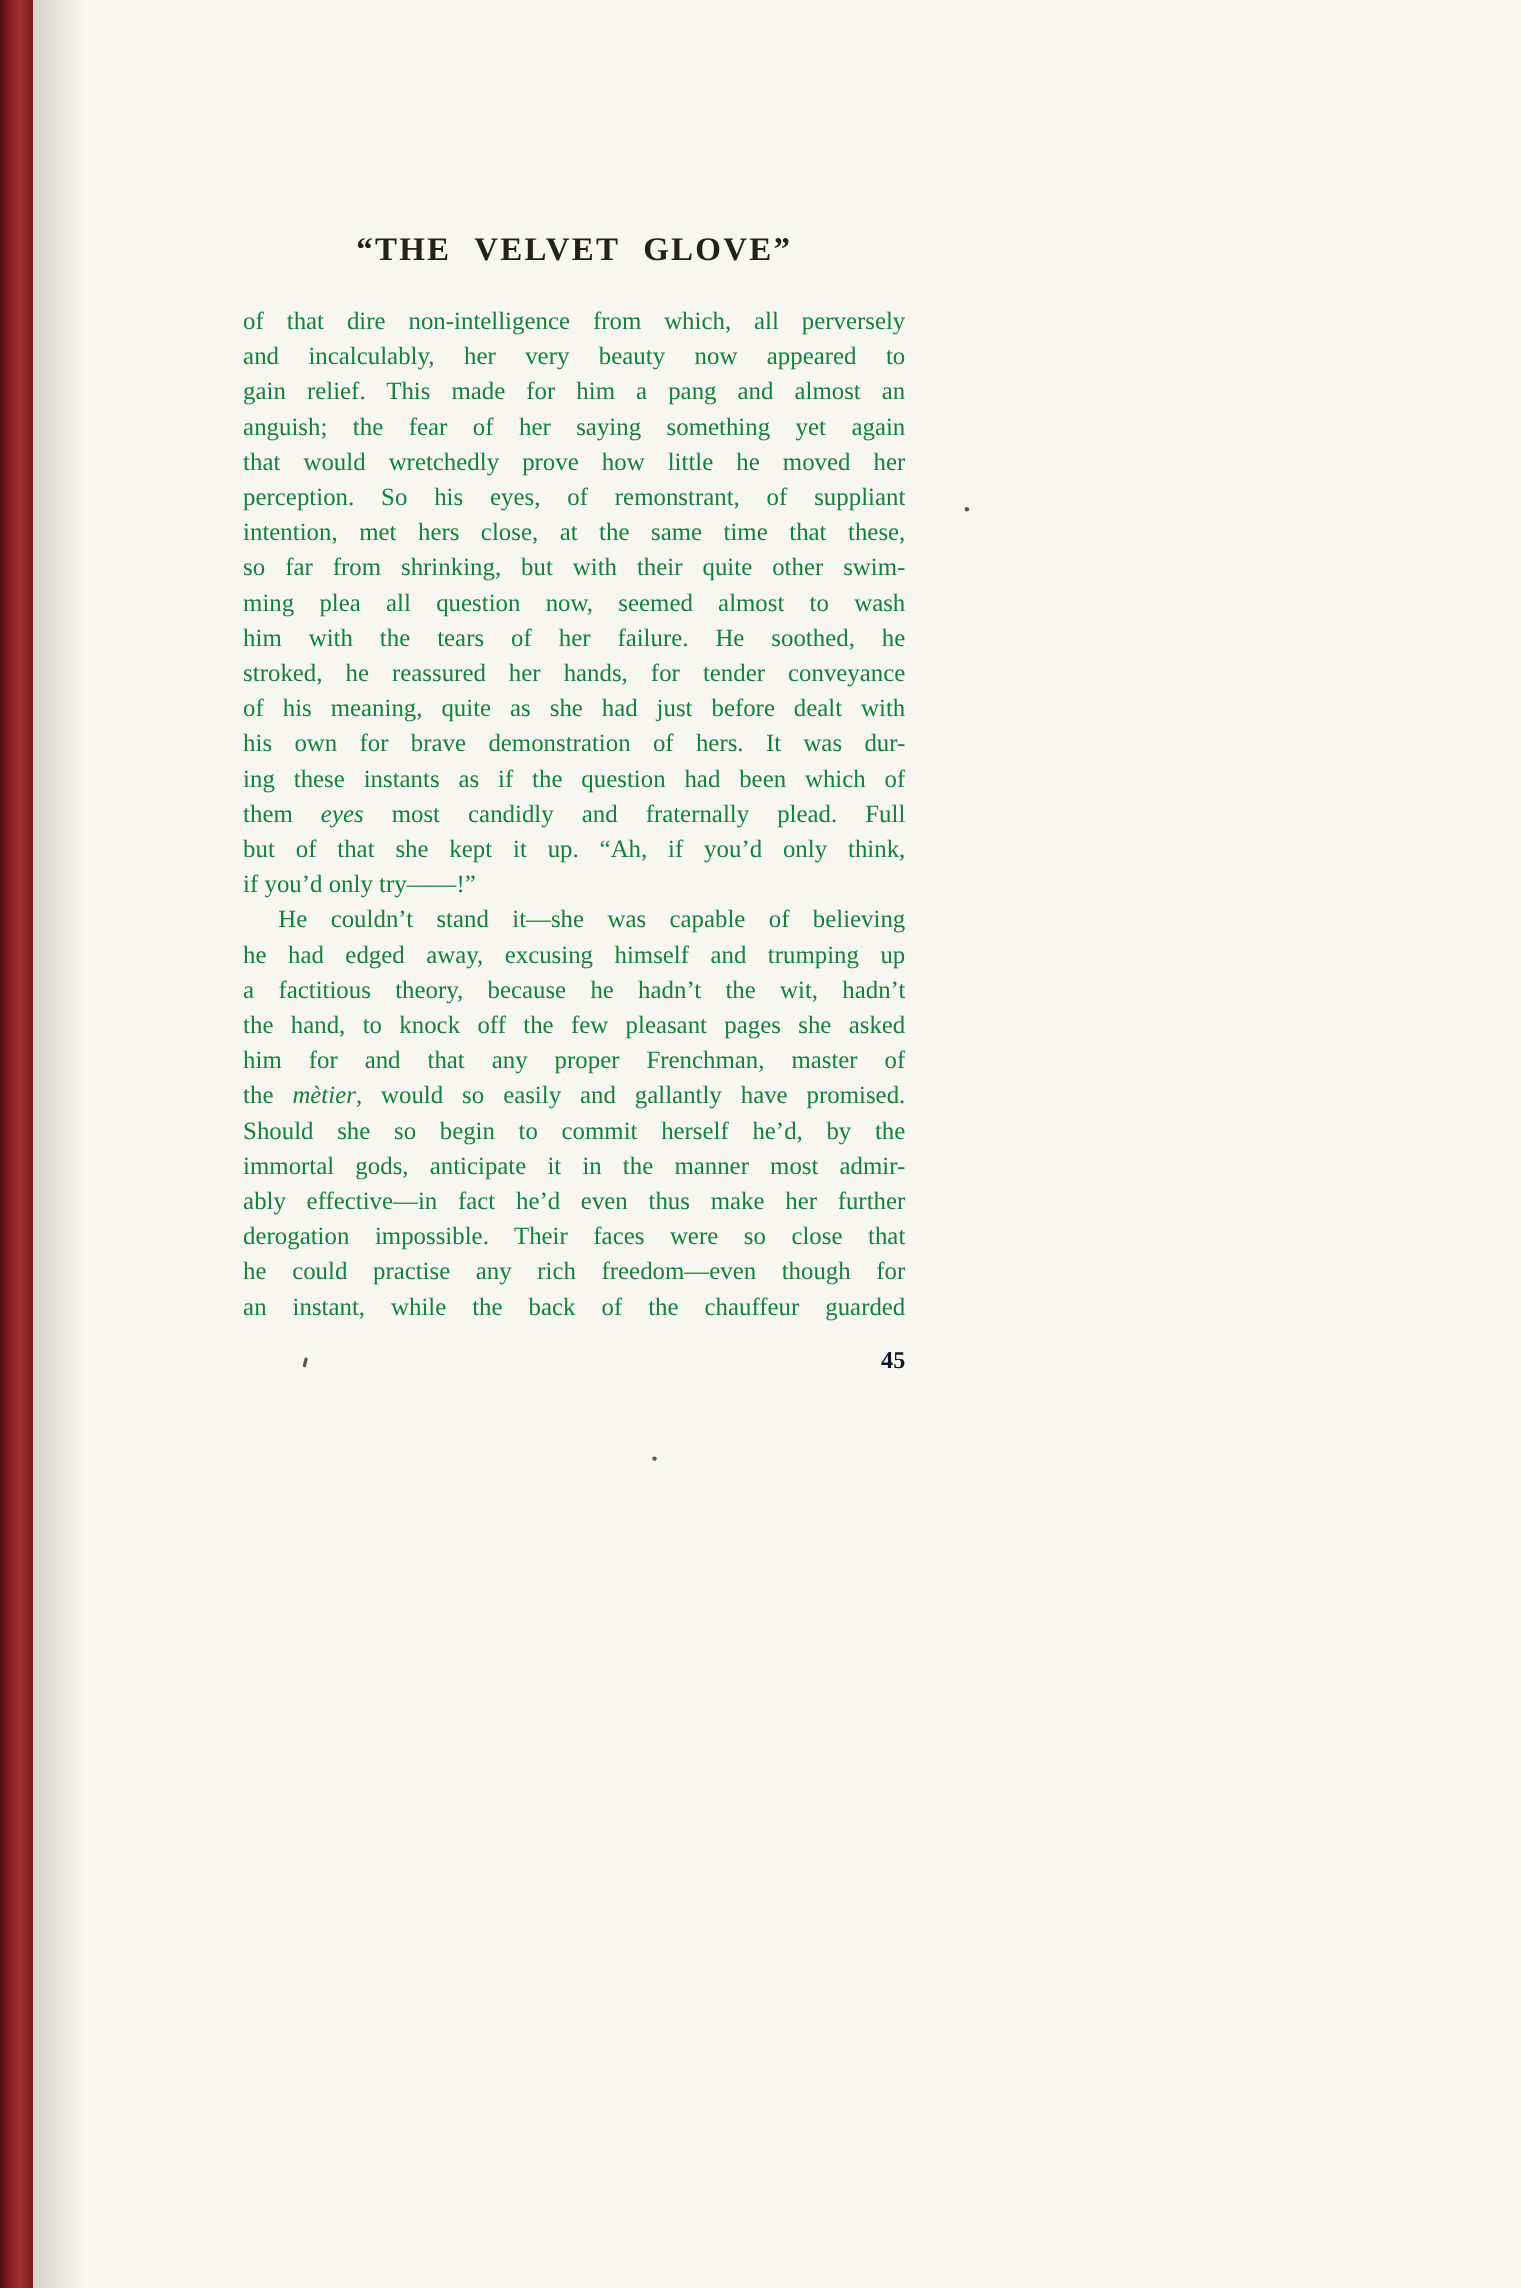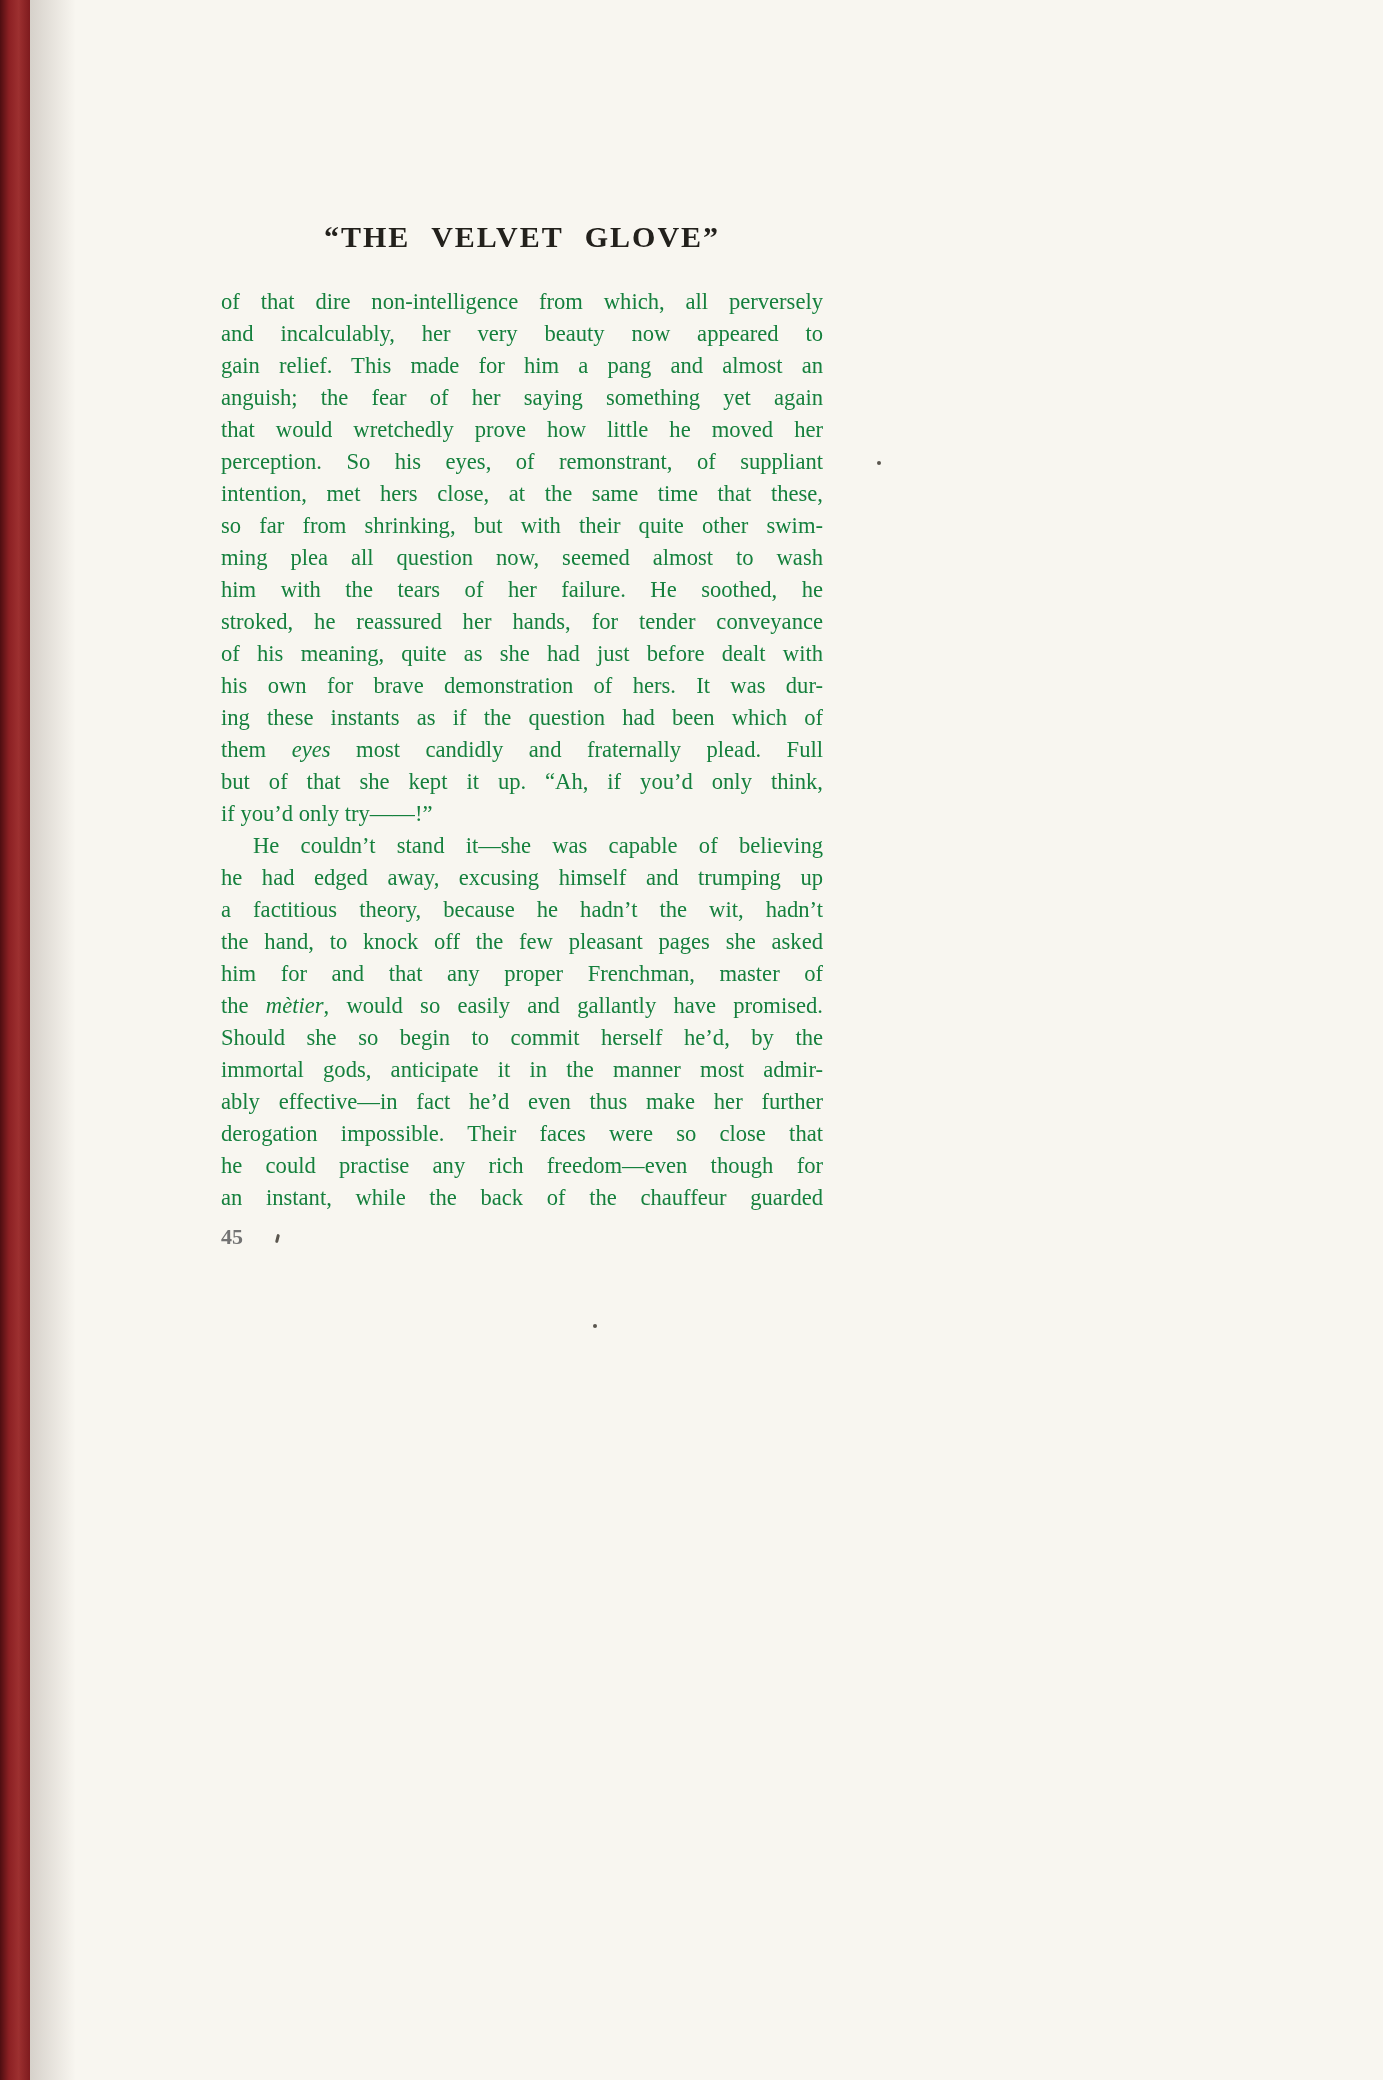--- a/index.html
+++ b/index.html
@@ -27,21 +27,21 @@
     position: absolute;
     left: 30px; top: 0;
     width: 46px;
     height: 2080px;
     background: linear-gradient(90deg, rgba(60,40,30,0.18), rgba(60,40,30,0.0));
   }
 
   .text-block {
     position: absolute;
     left: 221px;
-    top: 220px;
+    top: 210px;
     width: 602px;
     color: #282520;
   }
 
   .title {
     text-align: center;
     font-weight: 700;
     font-size: 30px;
     letter-spacing: 2px;
     word-spacing: 12px;
@@ -66,24 +66,24 @@
   .line.first-indent {
     padding-left: 32px;
   }
   .it { font-style: italic; }
 
   .page-number {
     position: absolute;
     left: 221px;
     top: 1224px;
     width: 602px;
-    text-align: left;
+    text-align: right;
     font-size: 22px;
     font-weight: 700;
-    color: #737373;
+    color: #0f172a;
   }
 
   
   .speck {
     position: absolute;
     background: #5a564e;
     border-radius: 50%;
   }
   .speck-1 { left: 877px; top: 461px; width: 4px; height: 4px; }
   .speck-2 { left: 276px; top: 1234px; width: 3px; height: 9px; border-radius: 2px; transform: rotate(14deg); }

